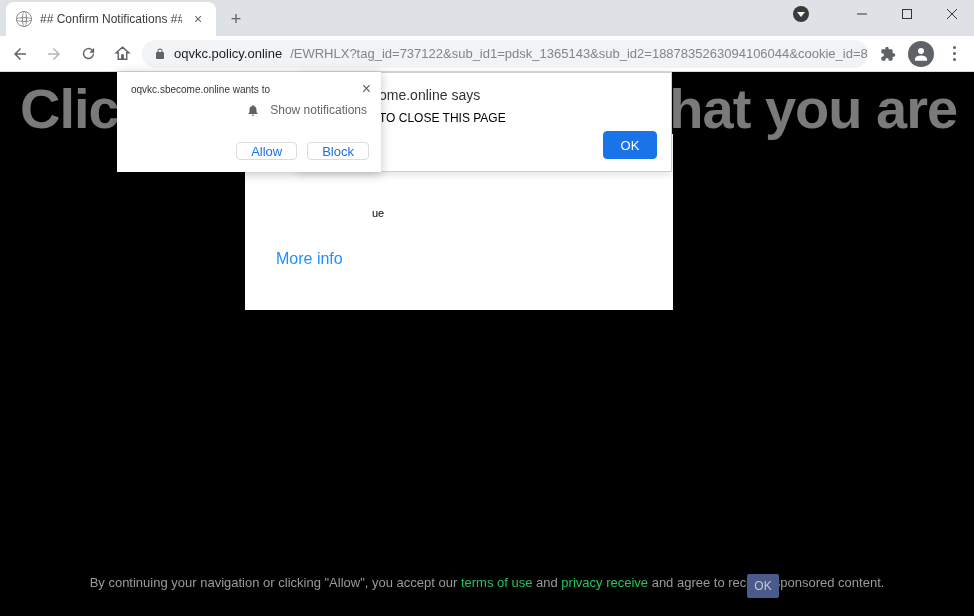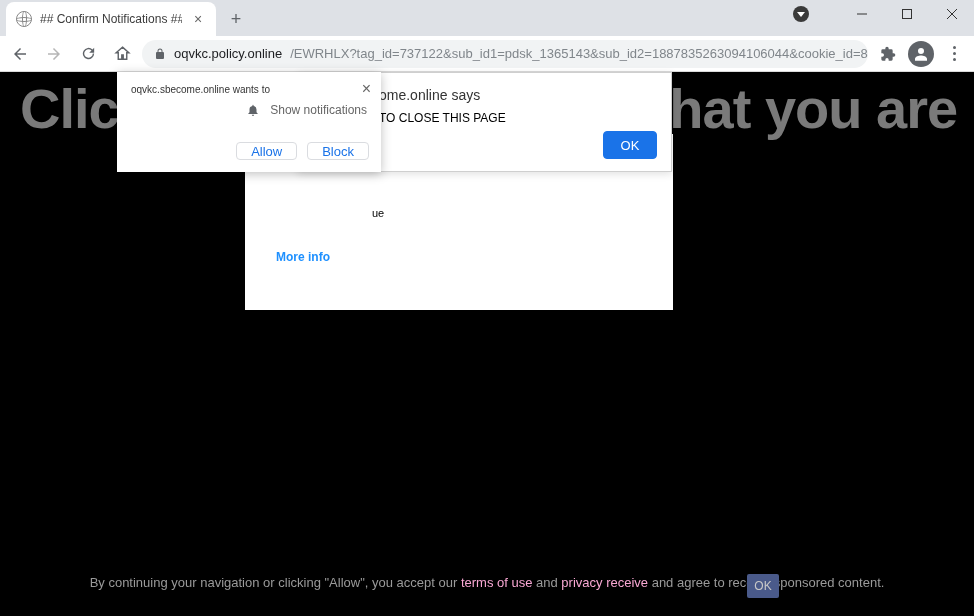--- a/index.html
+++ b/index.html
@@ -37,41 +37,41 @@
   .menu-dots { width:28px; display:flex; flex-direction:column; align-items:center; gap:3px; justify-content:center;}
   .menu-dots span{ width:3px; height:3px; background:#5f6368; border-radius:50%;}
 
   
   .page { position: absolute; top: 72px; left:0; right:0; bottom:0; background: #000; overflow: hidden; }
   .hero { color: #7a7a7a; font-size: 56px; font-weight: 700; white-space: nowrap; padding: 4px 20px 0 20px; letter-spacing: -1px;}
   
   
   .whitepanel { position: absolute; top: 62px; left: 245px; width: 428px; height: 176px; background: #fff; }
   .continue-text { position:absolute; top:135px; left:372px; font-size:11px; color:#000;}
-  .more-info { position: absolute; top: 178px; left: 276px; color: #1e90ff; font-size: 12px; font-weight: bold; }
+  .more-info { position: absolute; top: 178px; left: 276px; color: #1e90ff; font-size: 16px; }
 
   
   .alert { position: absolute; top: 72px; left: 298px; width: 374px; height: 100px; background: #fff; border: 1px solid #cfcfcf; box-shadow: 0 2px 8px rgba(0,0,0,0.12); z-index: 20; }
   .alert-title { font-size: 14px; padding: 14px 18px 4px 80px; color: #333;}
   .alert-body { font-size: 12px; padding: 4px 18px 0 80px; color: #000000;}
   .alert-ok { position: absolute; right: 14px; bottom: 12px; width: 54px; height: 28px; background: #1a73e8; color: #fff; border-radius: 4px; font-size: 13px; display:flex; align-items:center; justify-content:center; border:1px solid #1a73e8;}
 
   
   .notif { position: absolute; top: 72px; left: 117px; width: 264px; height: 100px; background: #fff; box-shadow: 0 2px 10px rgba(0,0,0,0.25); z-index: 30; }
   .notif-title { font-size: 10px; padding: 12px 30px 6px 14px; color: #333;}
   .notif-row { display:flex; align-items:center; gap:10px; padding: 2px 14px; justify-content: flex-end;}
   .bell { width:14px; height:14px; color:#5f6368;}
   .notif-label { font-size: 12px; color: #666;}
   .notif-close { position:absolute; top:8px; right:10px; font-size:16px; color:#666;}
   .notif-actions { position:absolute; right:12px; bottom:12px; display:flex; gap:10px;}
   .notif-btn { border:1px solid #dadce0; border-radius:4px; height:18px; padding: 0 14px; font-size:13px; color:#1a73e8; display:flex; align-items:center; background:#fff;}
 
   
   .footer { position:absolute; bottom:24px; left:0; right:0; text-align:center; color:#9a9a9a; font-size:13px; line-height:1.5;}
-  .footer a { color:#f9a8d4; text-decoration: none;}
+  .footer a { color:#22c55e; text-decoration: none;}
   .footer-ok { position:absolute; bottom:18px; right:195px; width:32px; height:24px; background:#4a5a8a; color:#c8c8c8; font-size:12px; display:flex; align-items:center; justify-content:center; border-radius:2px;}
 
   svg { display:block; }
 </style>
 </head>
 <body>
 
 <div class="window-controls">
   <div class="avast-icon">
     <div class="avast-circle">

